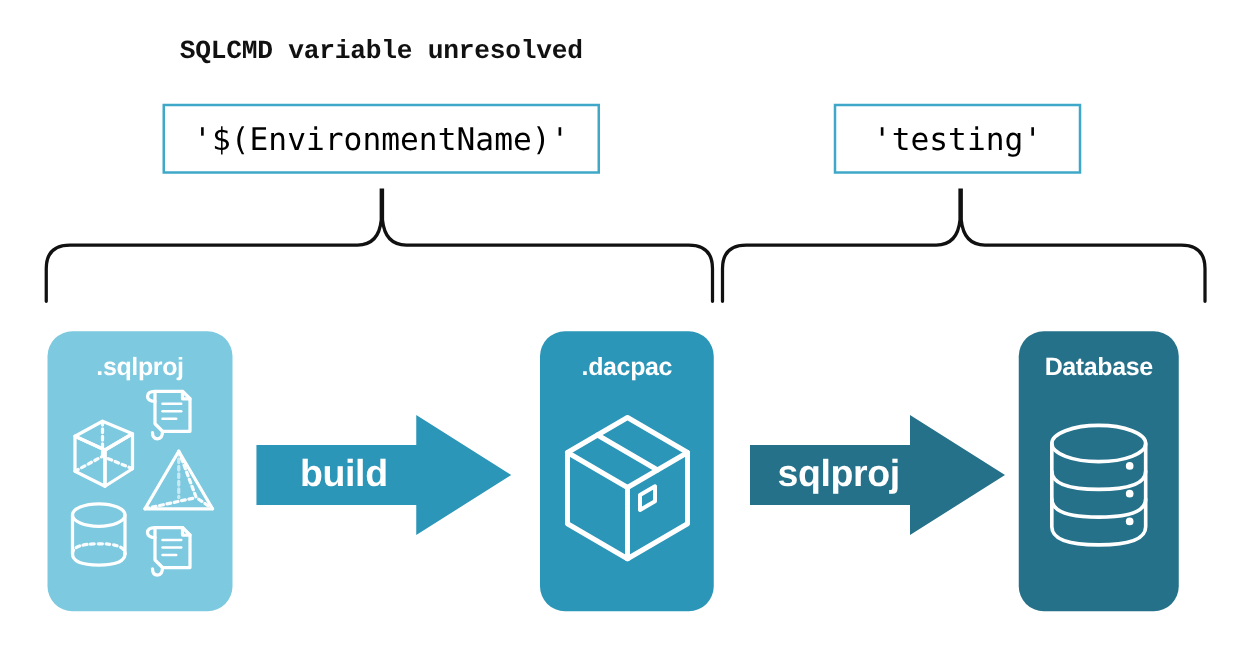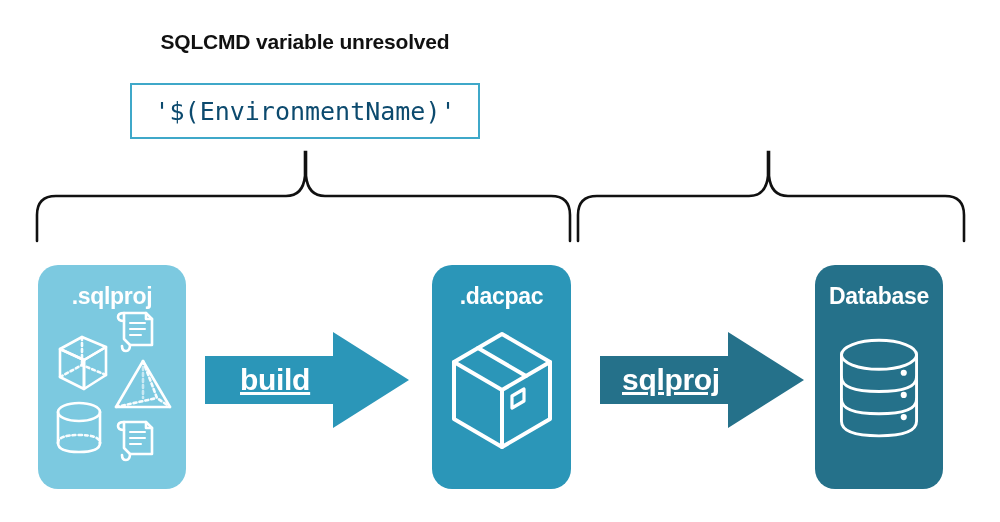--- a/index.html
+++ b/index.html
@@ -14,21 +14,21 @@
     position: relative;
     width: 1000px;
     height: 522px;
     background: #ffffff;
     overflow: hidden;
   }
 
   
   .heading {
     position: absolute;
-    font-family: Liberation Sans, sans-serif;
+    font-family: Liberation Mono, monospace;
     font-weight: bold;
     font-size: 21px;
     color: #111111;
     text-align: center;
     white-space: nowrap;
     letter-spacing: -0.2px;
   }
   #heading-left  { left: 0;   top: 30px; width: 610px; }
   #heading-right { left: 600px; top: 30px; width: 335px; }
 
@@ -36,21 +36,21 @@
   .code-box {
     position: absolute;
     box-sizing: border-box;
     border: 2px solid #3fa8c9;
     background: #ffffff;
     display: flex;
     align-items: center;
     justify-content: center;
     font-family: "DejaVu Sans Mono", "Liberation Mono", monospace;
     font-size: 25px;
-    color: #0c4a6e;
+    color: #000000;
     white-space: nowrap;
   }
   #code-box-left  { left: 130px; top: 83px; width: 350px; height: 56px; }
   #code-box-right { left: 667px; top: 83px; width: 198px; height: 56px; }
 
   
   .brace-svg {
     position: absolute;
     top: 0; left: 0;
     width: 1000px;
@@ -65,21 +65,21 @@
     box-sizing: border-box;
   }
   .artifact-label {
     position: absolute;
     top: 18px;
     left: 0;
     width: 100%;
     text-align: center;
     font-family: "Liberation Sans", sans-serif;
     font-weight: bold;
-    font-size: 23px;
+    font-size: 20px;
     color: #ffffff;
     letter-spacing: -0.3px;
     white-space: nowrap;
   }
   #artifact-sqlproj  { left: 38px;  top: 265px; width: 148px; height: 224px; background: #7cc9e0; }
   #artifact-dacpac   { left: 432px; top: 265px; width: 139px; height: 224px; background: #2b96b8; padding-left: 18px; }
   #artifact-database { left: 815px; top: 265px; width: 128px; height: 224px; background: #25718a; }
 
   .artifact-art {
     position: absolute;
@@ -92,35 +92,35 @@
     position: absolute;
   }
   .arrow-label {
     position: absolute;
     font-family: "Liberation Sans", sans-serif;
     font-weight: bold;
     font-size: 30px;
     color: #ffffff;
     white-space: nowrap;
     letter-spacing: -0.3px;
-    text-decoration: underline;
   }
   #arrow-build  { left: 205px; top: 330px; width: 205px; height: 100px; }
   #arrow-deploy { left: 600px; top: 330px; width: 205px; height: 100px; }
   #arrow-build-label  { left: 240px; top: 363px; }
   #arrow-deploy-label { left: 622px; top: 363px; }
 </style>
 </head>
 <body>
 
 <div id="stage">
 
   <div class="heading" id="heading-left">SQLCMD variable unresolved</div>
 
   <div class="code-box" id="code-box-left">'$(EnvironmentName)'</div>
+  <div class="code-box" id="code-box-right">'testing'</div>
 
   <svg class="brace-svg" viewBox="0 0 1000 522">
 
     <path d="M 37,241
              L 37,215
              Q 37,196 56,196
              L 286,196
              Q 303,196 305,176
              L 305,152
              L 306,152

